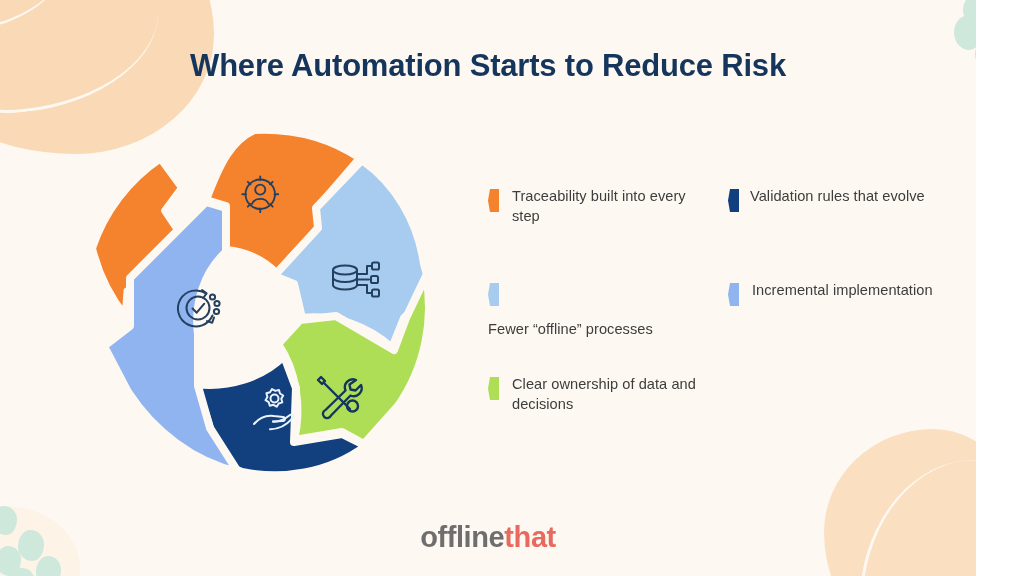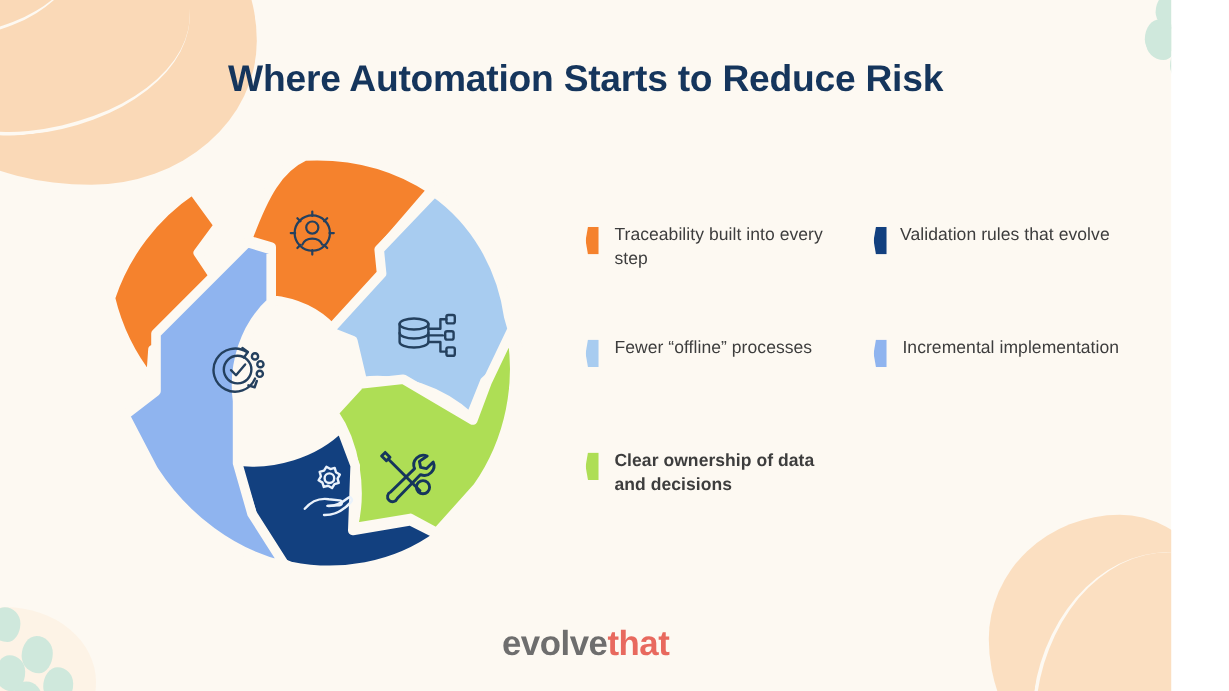--- a/index.html
+++ b/index.html
@@ -292,42 +292,42 @@
 
   <div class="legend">
 
     <div class="legend-col col-left">
 
       <div class="legend-item" style="top:0px;">
         <span class="marker" style="background:#F5822D;"></span>
         <span class="legend-text">Traceability built into every step</span>
       </div>
 
-      <div class="legend-item" style="top:94px;">
+      <div class="legend-item" style="top:94px;flex-direction:column;">
         <span class="marker" style="background:#A8CCF0;"></span>
         <span class="legend-text">Fewer “offline” processes</span>
       </div>
 
-      <div class="legend-item" style="top:188px;font-weight:bold;">
+      <div class="legend-item" style="top:188px;">
         <span class="marker" style="background:#AEDE55;"></span>
         <span class="legend-text">Clear ownership of data and decisions</span>
       </div>
     </div>
 
     <div class="legend-col col-right">
 
       <div class="legend-item" style="top:0px;gap:11px;">
         <span class="marker" style="background:#12407F;"></span>
         <span class="legend-text">Validation rules that evolve</span>
       </div>
 
       <div class="legend-item" style="top:94px;">
         <span class="marker" style="background:#8FB4EF;"></span>
         <span class="legend-text">Incremental implementation</span>
       </div>
     </div>
   </div>
 
   <div class="logo">
-    <span class="lg-a">evolve</span><span class="lg-b">that</span>
+    <span class="lg-a">offline</span><span class="lg-b">that</span>
   </div>
 
 </div>
 
 </body></html>

